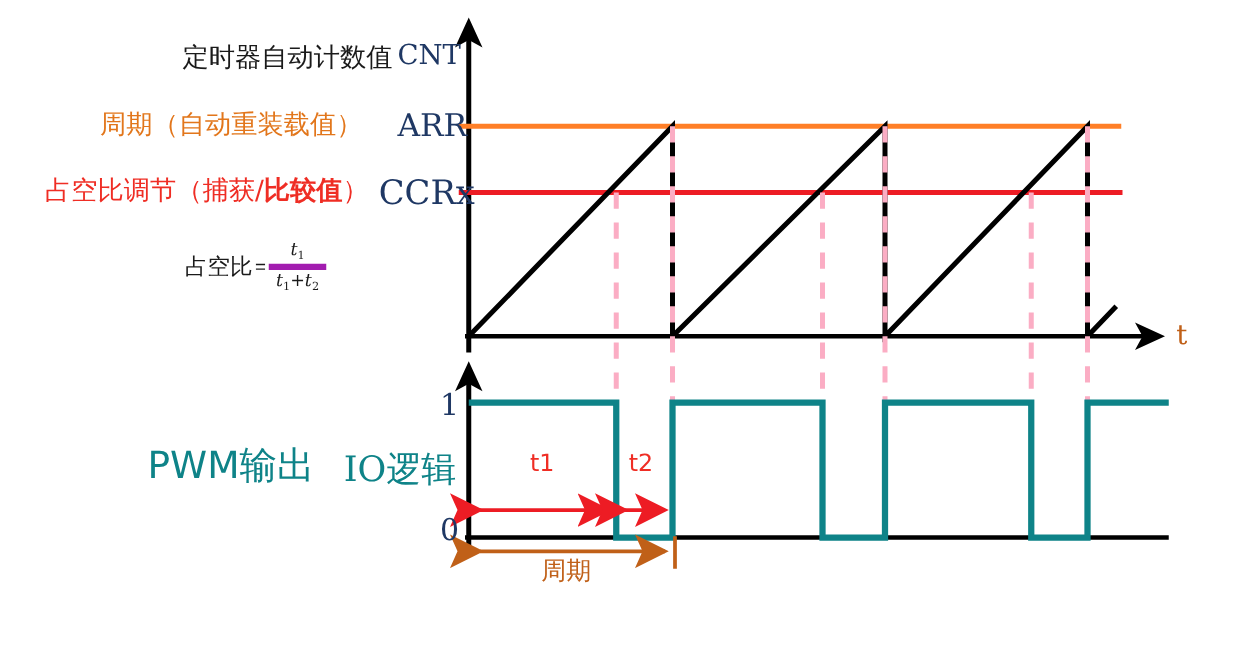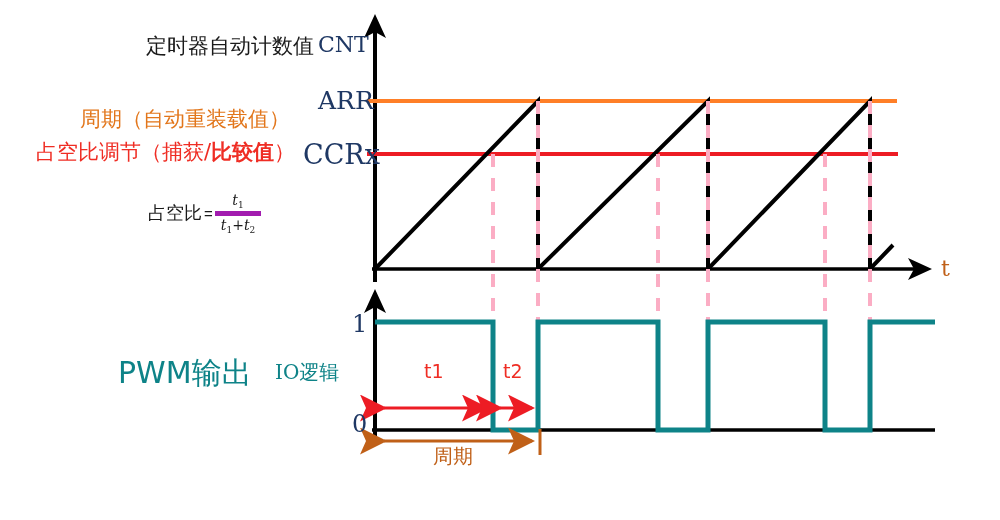--- a/index.html
+++ b/index.html
@@ -37,21 +37,21 @@
     line-height: 1;
   }
   .lbl-cn {
     font-family: "DejaVu Sans", "Liberation Sans", sans-serif;
   }
   .lbl-serif {
     font-family: "DejaVu Serif", "Liberation Serif", serif;
   }
   .lbl-cnt-cn  { left: 146px; top: 36px;  font-size: 21px; color: #1a1a1a; }
   .lbl-cnt-en  { left: 318px; top: 34px;  font-size: 22px; color: #1f3864; }
-  .lbl-arr-cn  { left: 80px;  top: 89px;  font-size: 21px; color: #e2761b; margin-top: 20px; }
+  .lbl-arr-cn  { left: 80px;  top: 89px;  font-size: 21px; color: #e2761b; }
   .lbl-arr-en  { left: 318px; top: 88px;  font-size: 25px; color: #1f3864; }
   .lbl-ccr-cn  { left: 36px;  top: 142px; font-size: 21px; color: #ef2d24; }
   .lbl-ccr-en  { left: 303px; top: 141px; font-size: 27px; color: #1f3864; }
   .lbl-ccr-cn b { font-weight: 700; }
 
   .formula {
     position: absolute;
     left: 148px;
     top: 192px;
     font-size: 15px;
@@ -87,21 +87,21 @@
   .lbl-one     { left: 352px; top: 312px; font-size: 24px; color: #1f3864; font-family: "DejaVu Serif","Liberation Serif",serif; }
   .lbl-zero    { left: 352px; top: 412px; font-size: 24px; color: #1f3864; font-family: "DejaVu Serif","Liberation Serif",serif; }
 
   .lbl-pwm-cn {
     left: 118px; top: 358px;
     font-size: 30px; color: #0e8388;
     font-family: "DejaVu Sans", "Liberation Sans", sans-serif;
   }
   .lbl-pwm-io {
     left: 275px; top: 362px;
-    font-size: 20px; color: #0e8388;
+    font-size: 28px; color: #0e8388;
     font-family: "DejaVu Serif","Liberation Serif",serif;
   }
   .lbl-t1 { left: 424px; top: 362px; font-size: 19px; color: #ef2d24; font-family: "DejaVu Sans","Liberation Sans",sans-serif; }
   .lbl-t2 { left: 503px; top: 362px; font-size: 19px; color: #ef2d24; font-family: "DejaVu Sans","Liberation Sans",sans-serif; }
   .lbl-period-cn { left: 433px; top: 446px; font-size: 20px; color: #c06018; font-family: "DejaVu Sans","Liberation Sans",sans-serif; }
 </style>
 </head>
 <body>
 
 <div id="diagram-root">

